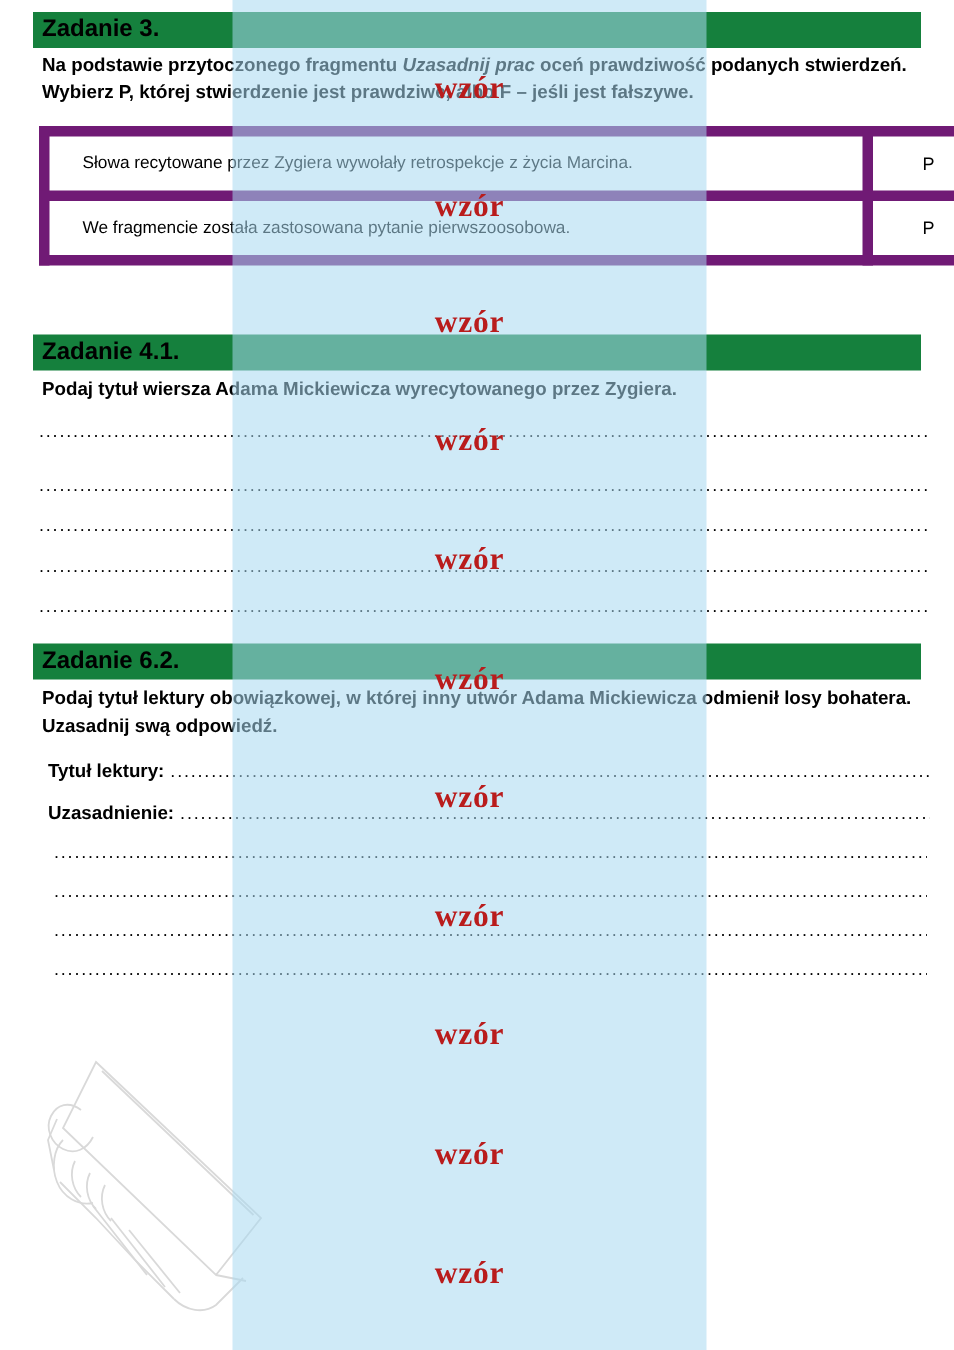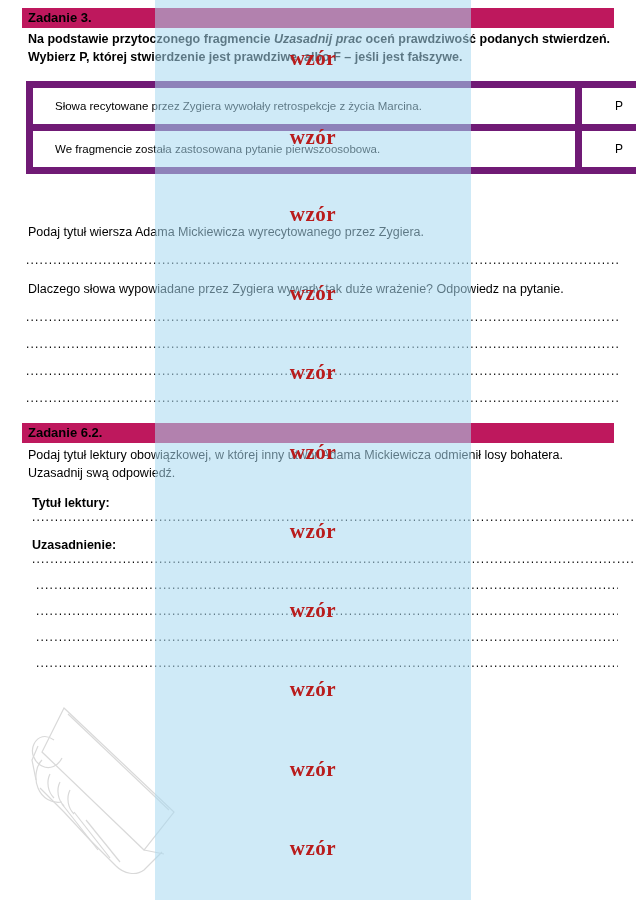--- a/index.html
+++ b/index.html
@@ -67,23 +67,23 @@
   }
 
   
   .content {
     position: relative;
     z-index: 3;
     padding-top: 8px;
   }
 
   .task-bar {
-    background: #be185d;
-    font-weight: bold;
-    font-size: 13px;
+    background: #15803d;
+    font-weight: bold;
+    font-size: 16px;
     padding: 2px 0 2px 6px;
     margin: 0;
     line-height: 1.25;
   }
 
   .task-intro {
     font-weight: bold;
     font-size: 12.5px;
     line-height: 1.45;
     margin: 2px 0 0 6px;
@@ -111,45 +111,44 @@
     width: 30px;
     text-align: center;
     font-size: 12px;
   }
 
   .spacer-lg { height: 46px; }
   .spacer-md { height: 18px; }
   .spacer-sm { height: 10px; }
 
   .q-text {
-    font-weight: normal;
+    font-weight: bold;
     font-size: 12.5px;
     line-height: 1.45;
     margin: 3px 0 0 6px;
   }
 
   .dots-line {
     font-size: 12px;
     letter-spacing: 1.2px;
     color: #000;
     margin: 12px 0 0 4px;
     white-space: nowrap;
     overflow: hidden;
     width: 592px;
     height: 14px;
     line-height: 14px;
   }
   .dots-line.tight { margin-top: 13px; }
 
   .labeled-line {
     display: flex;
-    align-items: flex-start;
+    align-items: center;
     margin: 14px 0 0 10px;
     width: 588px;
-    flex-direction: column;
   }
   .labeled-line .lbl {
     font-weight: bold;
     font-size: 12.5px;
     white-space: nowrap;
     margin-right: 4px;
   }
   .labeled-line .fill {
     flex: 1;
     overflow: hidden;
@@ -200,46 +199,46 @@
     <div class="wm" style="top:598px;">wzór</div>
     <div class="wm" style="top:677px;">wzór</div>
     <div class="wm" style="top:757px;">wzór</div>
     <div class="wm" style="top:836px;">wzór</div>
   </div>
 
   <div class="content">
 
     <div class="task-bar">Zadanie 3.</div>
     <div class="task-intro">
-      <span>Na podstawie przytoczonego fragmencie </span><em>Uzasadnij prac</em><span> oceń prawdziwość podanych stwierdzeń. Wybierz P, której stwierdzenie jest prawdziwe, albo F – jeśli jest fałszywe.</span>
+      <span>Na podstawie przytoczonego fragmentu </span><em>Uzasadnij prac</em><span> oceń prawdziwość podanych stwierdzeń. Wybierz P, której stwierdzenie jest prawdziwe, albo F – jeśli jest fałszywe.</span>
     </div>
 
     <table class="tf-table">
       <tbody>
         <tr>
           <td class="stmt">Słowa recytowane przez Zygiera wywołały retrospekcje z życia Marcina.</td>
           <td class="pf">P</td>
           <td class="pf">F</td>
         </tr>
         <tr>
           <td class="stmt">We fragmencie została zastosowana pytanie pierwszoosobowa.</td>
           <td class="pf">P</td>
           <td class="pf">F</td>
         </tr>
       </tbody>
     </table>
 
     <div class="spacer-lg"></div>
 
+    <div class="task-bar">Zadanie 4.1.</div>
     <div class="q-text">Podaj tytuł wiersza Adama Mickiewicza wyrecytowanego przez Zygiera.</div>
 
     <div class="dots-line">......................................................................................................................................................................................................................</div>
 
     <div class="spacer-sm"></div>
-    <div class="q-text">Dlaczego słowa wypowiadane przez Zygiera wywarły tak duże wrażenie? Odpowiedz na pytanie.</div>
 
     <div class="dots-line">......................................................................................................................................................................................................................</div>
     <div class="dots-line tight">......................................................................................................................................................................................................................</div>
     <div class="dots-line tight">......................................................................................................................................................................................................................</div>
     <div class="dots-line tight">......................................................................................................................................................................................................................</div>
 
     <div class="spacer-md"></div>
 
     <div class="task-bar">Zadanie 6.2.</div>
     <div class="q-text">Podaj tytuł lektury obowiązkowej, w której inny utwór Adama Mickiewicza odmienił losy bohatera. Uzasadnij swą odpowiedź.</div>

